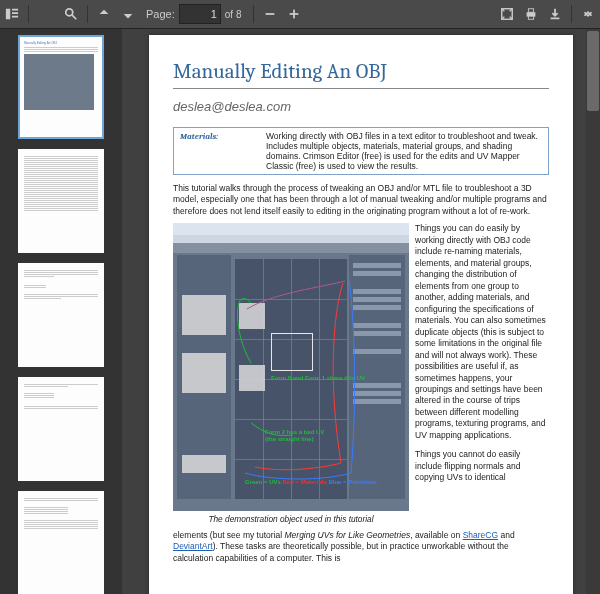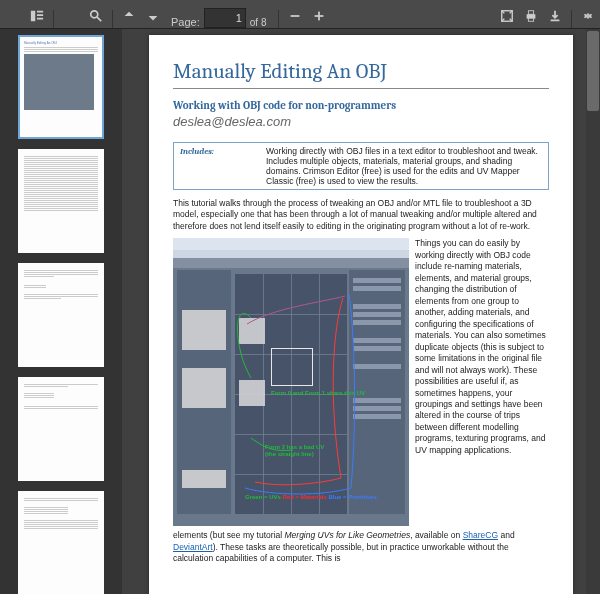--- a/index.html
+++ b/index.html
@@ -1,16 +1,16 @@
 <!DOCTYPE html>
 <html><head>
 <meta charset="utf-8">
 <style>
   html,body{margin:0;padding:0;width:600px;height:594px;font-family:Segoe UI,Arial,sans-serif;background:#404040;overflow:hidden;font-size:10px;}
-  .toolbar{height:28px;background:#4a4a4a;border-bottom:1px solid #222;display:flex;align-items:flex-end;color:#ccc;padding-left:25px;}
+  .toolbar{height:28px;background:#4a4a4a;border-bottom:1px solid #222;display:flex;align-items:center;color:#ccc;}
   .tb-btn{width:24px;height:24px;display:flex;align-items:center;justify-content:center;cursor:pointer;}
   .tb-btn svg{width:14px;height:14px;fill:#ccc;}
   .sep{width:1px;height:18px;background:#333;margin:0 4px;}
   .page-lbl{margin:0 4px 0 6px;font-size:11px;}
   .page-input{width:34px;height:16px;background:#333;border:1px solid #222;color:#ddd;text-align:right;font-size:11px;padding:1px 3px;}
   .oftotal{margin:0 8px 0 4px;font-size:10px;}
   .zoom-sel{background:#3a3a3a;border:1px solid #222;color:#ddd;font-size:11px;padding:1px 4px;height:18px;}
   .spacer{flex:1;}
   .body{display:flex;height:566px;}
   .thumbs{width:122px;background:#333;overflow:hidden;padding:6px 0;}
@@ -208,31 +208,30 @@
         <div class="t-line"></div>
         <div class="t-line"></div>
         <div class="t-line"></div>
       </div>
 
   </div>
 
   <div class="viewer">
     <div class="page">
       <h1>Manually Editing An OBJ</h1>
-      <h2>Working with OBJ code for non-programmers</h2>
       <div class="email">deslea@deslea.com</div>
       <table class="info-table">
         <tbody>
             <tr>
-              <td class="k">Includes:</td>
+              <td class="k">Materials:</td>
               <td>Working directly with OBJ files in a text editor to troubleshoot and tweak. Includes multiple objects, materials, material groups, and shading domains. Crimson Editor (free) is used for the edits and UV Mapper Classic (free) is used to view the results.</td>
             </tr>
       </tbody>
         </table>
-      <div class="intro">This tutorial walks through the process of tweaking an OBJ and/or MTL file to troubleshoot a 3D model, especially one that has been through a lot of manual tweaking and/or multiple altered and therefore does not lend itself easily to editing in the originating program without a lot of re-work.</div>
+      <div class="intro">This tutorial walks through the process of tweaking an OBJ and/or MTL file to troubleshoot a 3D model, especially one that has been through a lot of manual tweaking and/or multiple programs and therefore does not lend itself easily to editing in the originating program without a lot of re-work.</div>
       <div class="figwrap">
         <div>
           <div class="figimg">
             <div class="winbar"></div>
               <div class="menubar"></div>
               <div class="toolb"></div>
             <div class="lpanel"></div>
             <div class="lslot" style="top:72px"></div>
             <div class="lslot" style="top:130px"></div>
             <div class="lslot" style="top:232px;height:18px"></div>
@@ -267,24 +266,26 @@
               <path d="M78 80 C 60 60, 60 110, 78 140" stroke="#1fbc3a" stroke-width="1" fill="none"></path>
               <path d="M78 200 C 92 210, 100 214, 120 212" stroke="#1fbc3a" stroke-width="1" fill="none"></path>
               <path d="M170 60 C 160 90, 155 160, 168 240 C 150 245, 110 250, 82 244" stroke="#ff3a3a" stroke-width="1" fill="none"></path>
               <path d="M176 56 C 182 100, 184 180, 178 250 C 150 258, 100 258, 72 250" stroke="#3a7cff" stroke-width="1" fill="none"></path>
               <path d="M74 86 C 100 70, 150 64, 172 58" stroke="#b05a8a" stroke-width="1" fill="none"></path>
             </svg>
             <div class="lab g" style="top:152px;left:98px;">Form 0 and Form 1 share this UV</div>
             <div class="lab g" style="top:206px;left:92px;width:70px">Form 2 has a bad UV (the straight line)</div>
             <div class="lab mix" style="top:256px;left:72px;white-space:nowrap"><span>Green = UVs   </span><span class="r">Red = Materials  </span><span class="b">Blue = Primitives</span></div>
           </div>
+          <div class="caption">The demonstration object used in this tutorial</div>
         </div>
         <div class="side-text">
           <div>Things you can do easily by working directly with OBJ code include re-naming materials, elements, and material groups, changing the distribution of elements from one group to another, adding materials, and configuring the specifications of materials. You can also sometimes duplicate objects (this is subject to some limitations in the original file and will not always work). These possibilities are useful if, as sometimes happens, your groupings and settings have been altered in the course of trips between different modelling programs, texturing programs, and UV mapping applications.</div>
           <div style="height:8px"></div>
+          <div>Things you cannot do easily include flipping normals and copying UVs to identical </div>
         </div>
       </div>
       <div class="bottom"><span>elements (but see my tutorial </span><em>Merging UVs for Like Geometries</em><span>, available on </span><a>ShareCG</a><span> and </span><a>DeviantArt</a><span>). These tasks are theoretically possible, but in practice unworkable without the calculation capabilities of a computer. This is</span></div>
     </div>
     <div class="vscroll">
         <div class="vsthumb"></div>
       </div>
   </div>
 </div>
 

